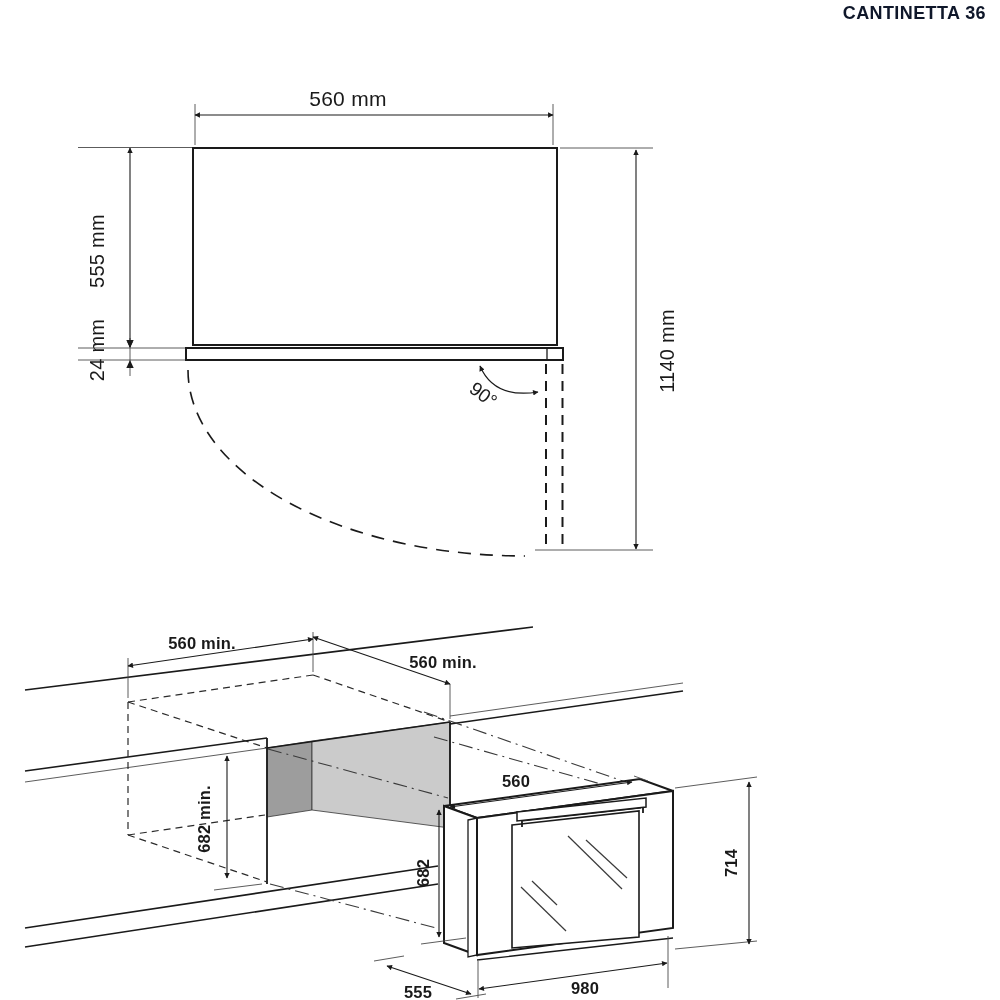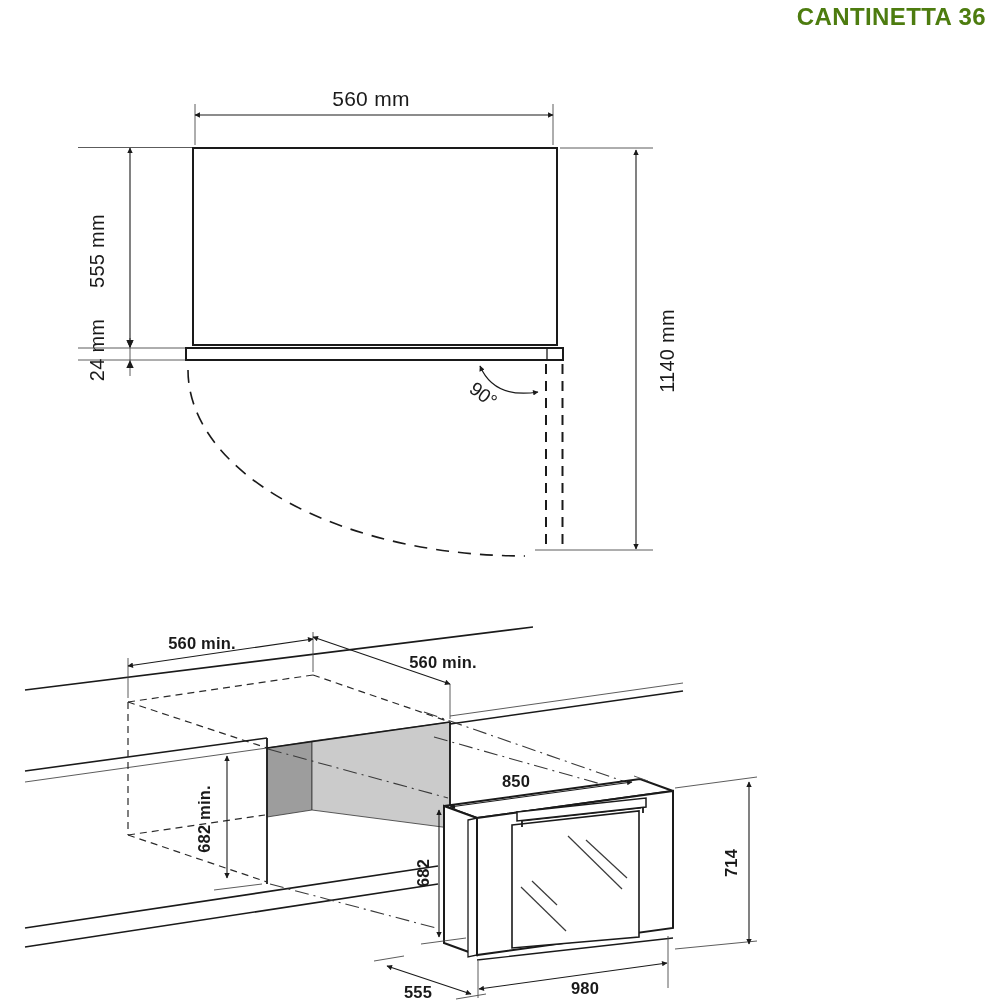--- a/index.html
+++ b/index.html
@@ -12,22 +12,22 @@
     position:absolute;white-space:nowrap;color:#1a1a1a;
     transform:translate(-50%,-50%);
     font-family:"Liberation Sans",sans-serif;
   }
   .plan-size{font-size:21px;font-weight:400;letter-spacing:.3px;}
   .rot{transform:translate(-50%,-50%) rotate(-90deg) scaleX(.95);}
   .inst{font-size:16.5px;font-weight:700;letter-spacing:.2px;}
   .inst.rot{transform:translate(-50%,-50%) rotate(-90deg);}
   .angle{font-size:19px;font-weight:400;transform:translate(-50%,-50%) rotate(37deg);}
   .title{
-    position:absolute;right:14px;top:3px;font-size:24px;font-weight:700;
-    letter-spacing:.4px;color:#4d7c0f;
+    position:absolute;right:14px;top:3px;font-size:18px;font-weight:700;
+    letter-spacing:.4px;color:#0f172a;
   }
 </style>
 </head>
 <body>
 
 <div id="stage">
 
   <svg width="1000" height="1000" viewBox="0 0 1000 1000">
     <defs>
       <marker id="arw" viewBox="0 0 10 10" refX="9.2" refY="5" markerWidth="12" markerHeight="5.4" orient="auto-start-reverse" markerUnits="userSpaceOnUse">
@@ -164,27 +164,27 @@
           <line x1="749" y1="782" x2="749" y2="944" marker-start="url(#arw)" marker-end="url(#arw)"></line>
           <line x1="479" y1="989" x2="667" y2="963" marker-start="url(#arw)" marker-end="url(#arw)"></line>
           <line x1="387" y1="966" x2="471" y2="994" marker-start="url(#arw)" marker-end="url(#arw)"></line>
         </g>
       </g>
     </g>
   </svg>
 
   <div class="title">CANTINETTA 36</div>
 
-  <div class="lbl plan-size" style="left:371px;top:99px;">560 mm</div>
+  <div class="lbl plan-size" style="left:348px;top:99px;">560 mm</div>
   <div class="lbl plan-size rot" style="left:97px;top:251px;">555 mm</div>
   <div class="lbl plan-size rot" style="left:97px;top:350px;">24 mm</div>
   <div class="lbl plan-size rot" style="left:667px;top:351px;">1140 mm</div>
   <div class="lbl angle" style="left:483px;top:395px;">90°</div>
 
   <div class="lbl inst" style="left:202px;top:643px;">560 min.</div>
   <div class="lbl inst" style="left:443px;top:662px;">560 min.</div>
   <div class="lbl inst rot" style="left:204px;top:819px;">682 min.</div>
-  <div class="lbl inst" style="left:516px;top:781px;">850</div>
+  <div class="lbl inst" style="left:516px;top:781px;">560</div>
   <div class="lbl inst rot" style="left:423px;top:873px;">682</div>
   <div class="lbl inst rot" style="left:731px;top:863px;">714</div>
   <div class="lbl inst" style="left:585px;top:988px;">980</div>
   <div class="lbl inst" style="left:418px;top:992px;">555</div>
 </div>
 
 </body></html>

